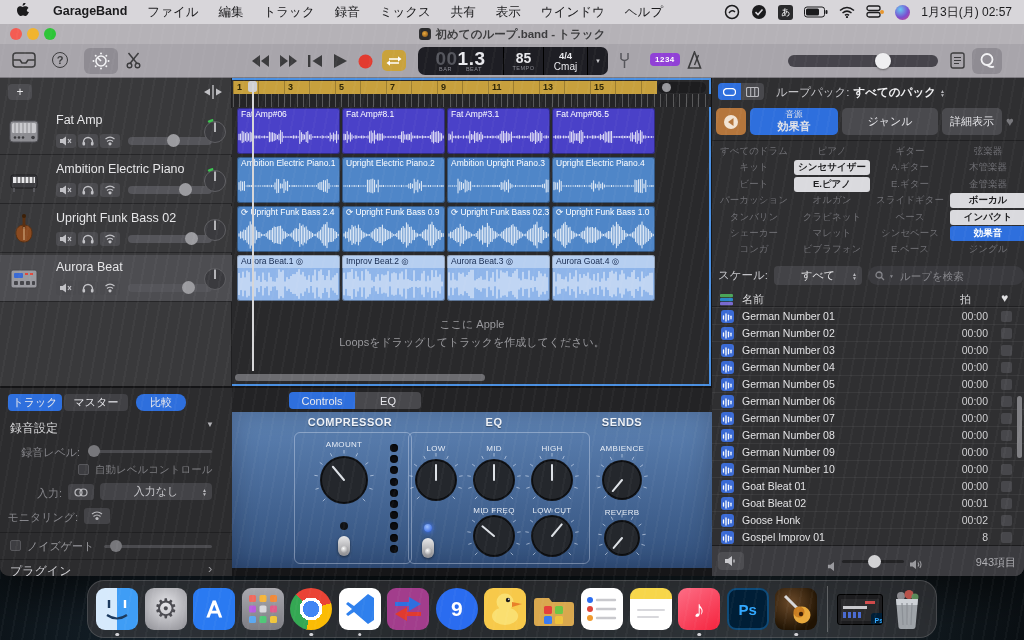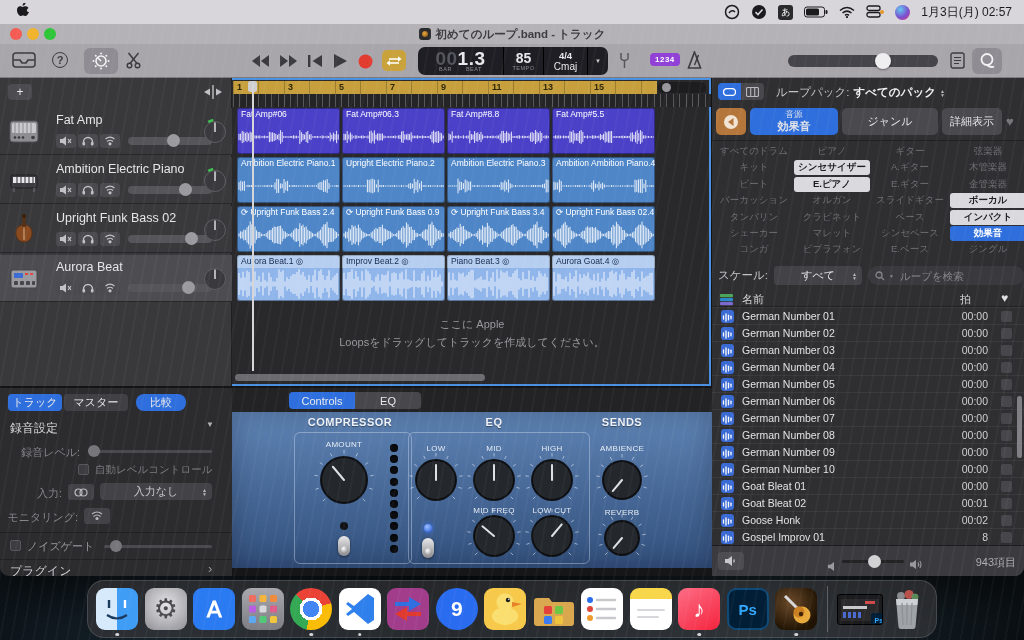--- a/index.html
+++ b/index.html
@@ -139,20 +139,32 @@
 <body>
 
 <div class="screen">
 
   <div class="menubar">
     <span class="menu-item" style="padding-left:16px;">
       <svg width="13" height="15" viewBox="0 0 13 15">
           <path fill="#1b1b1d" d="M10.8 7.9c0-2 1.6-2.9 1.7-3-1-1.4-2.4-1.6-2.9-1.6-1.2-.1-2.4.7-3 .7-.6 0-1.6-.7-2.6-.7C2.6 3.4 1 4.5 1 7c0 1.5.5 3.1 1.2 4.1.6.9 1.3 1.9 2.3 1.9 1 0 1.3-.6 2.5-.6s1.5.6 2.6.6 1.7-1 2.3-1.9c.7-1 1-2 1-2-.1-.1-2.1-.9-2.1-1.2zM8.9 1.6c.5-.7.9-1.6.8-2.5-.8 0-1.7.5-2.3 1.2-.5.6-.9 1.5-.8 2.4.9.1 1.8-.4 2.3-1.1z"></path>
         </svg>
     </span>
+    <div id="menu-items" style="display:flex;">
+        <span class="menu-item app">GarageBand</span>
+        <span class="menu-item">ファイル</span>
+        <span class="menu-item">編集</span>
+        <span class="menu-item">トラック</span>
+        <span class="menu-item">録音</span>
+        <span class="menu-item">ミックス</span>
+        <span class="menu-item">共有</span>
+        <span class="menu-item">表示</span>
+        <span class="menu-item">ウインドウ</span>
+        <span class="menu-item">ヘルプ</span>
+      </div>
     <div class="mb-status">
       <span class="st-ic">
           <svg width="16" height="16" viewBox="0 0 16 16">
             <circle cx="8" cy="8" r="6.5" fill="none" stroke="#1b1b1d" stroke-width="1.5"></circle>
             <path d="M5 9 q3 -4 6 -1" fill="none" stroke="#1b1b1d" stroke-width="1.4"></path>
           </svg>
         </span>
       <span class="st-ic">
           <svg width="16" height="16" viewBox="0 0 16 16">
             <circle cx="8" cy="8" r="7" fill="#1b1b1d"></circle>
@@ -529,101 +541,101 @@
           </div>
 
         <div id="regions">
             <div class="region" style="left: 237px; top: 30px; background: rgb(74, 65, 200);">
               <div class="reg-lbl">Fat Amp#06</div>
               <svg width="101" height="30" style="position:absolute;left:1px;top:14px;">
                 <path d="M1.0 11.8V18.2M2.6 11.6V18.4M4.2 8.9V21.1M5.8 9.7V20.3M7.4 11.1V18.9M9.0 9.9V20.1M10.6 11.3V18.7M12.2 9.8V20.2M13.8 10.5V19.5M15.4 13.8V16.2M17.0 13.5V16.5M18.6 13.6V16.4M20.2 13.7V16.3M21.8 13.4V16.6M23.4 14.4V15.6M25.0 13.9V16.1M26.6 13.6V16.4M28.2 14.1V15.9M29.8 14.0V16.0M31.4 9.8V20.2M33.0 10.4V19.6M34.6 10.3V19.7M36.2 11.0V19.0M37.8 11.8V18.2M39.4 12.9V17.1M41.0 11.7V18.3M42.6 8.1V21.9M44.2 9.9V20.1M45.8 13.9V16.1M47.4 14.3V15.7M49.0 14.1V15.9M50.6 14.4V15.6M52.2 14.0V16.0M53.8 14.0V16.0M55.4 13.3V16.7M57.0 13.7V16.3M58.6 13.7V16.3M60.2 14.3V15.7M61.8 8.1V21.9M63.4 10.2V19.8M65.0 11.9V18.1M66.6 12.6V17.4M68.2 10.0V20.0M69.8 8.9V21.1M71.4 12.6V17.4M73.0 12.2V17.8M74.6 14.4V15.6M76.2 14.0V16.0M77.8 14.1V15.9M79.4 13.9V16.1M81.0 14.3V15.7M82.6 14.3V15.7M84.2 13.4V16.6M85.8 13.9V16.1M87.4 14.4V15.6M89.0 13.7V16.3M90.6 14.0V16.0M92.2 10.6V19.4M93.8 12.8V17.2M95.4 10.6V19.4M97.0 12.2V17.8M98.6 8.8V21.2M100.2 12.3V17.7" stroke="rgba(255,255,255,0.88)" stroke-width="1" fill="none"></path>
               </svg>
             </div>
             <div class="region" style="left: 342px; top: 30px; background: rgb(74, 65, 200);">
-              <div class="reg-lbl">Fat Amp#06.3</div>
+              <div class="reg-lbl">Fat Amp#8.1</div>
               <svg width="101" height="30" style="position:absolute;left:1px;top:14px;">
                 <path d="M1.0 11.7V18.3M2.6 12.1V17.9M4.2 9.1V20.9M5.8 12.6V17.4M7.4 10.5V19.5M9.0 12.5V17.5M10.6 14.3V15.7M12.2 13.3V16.7M13.8 13.5V16.5M15.4 14.2V15.8M17.0 13.9V16.1M18.6 13.6V16.4M20.2 13.6V16.4M21.8 14.0V16.0M23.4 14.4V15.6M25.0 13.5V16.5M26.6 9.3V20.7M28.2 8.6V21.4M29.8 10.7V19.3M31.4 8.4V21.6M33.0 12.7V17.3M34.6 11.4V18.6M36.2 11.4V18.6M37.8 11.8V18.2M39.4 11.4V18.6M41.0 13.5V16.5M42.6 14.3V15.7M44.2 14.3V15.7M45.8 13.9V16.1M47.4 14.3V15.7M49.0 13.8V16.2M50.6 14.0V16.0M52.2 13.5V16.5M53.8 14.4V15.6M55.4 13.4V16.6M57.0 13.0V17.0M58.6 9.6V20.4M60.2 9.0V21.0M61.8 12.4V17.6M63.4 12.4V17.6M65.0 11.7V18.3M66.6 12.1V17.9M68.2 10.3V19.7M69.8 13.5V16.5M71.4 13.8V16.2M73.0 13.7V16.3M74.6 13.4V16.6M76.2 13.9V16.1M77.8 14.1V15.9M79.4 13.4V16.6M81.0 14.0V16.0M82.6 14.1V15.9M84.2 14.2V15.8M85.8 14.0V16.0M87.4 12.9V17.1M89.0 9.8V20.2M90.6 8.5V21.5M92.2 10.0V20.0M93.8 9.4V20.6M95.4 9.0V21.0M97.0 10.6V19.4M98.6 11.3V18.7M100.2 13.5V16.5" stroke="rgba(255,255,255,0.88)" stroke-width="1" fill="none"></path>
               </svg>
             </div>
             <div class="region" style="left: 447px; top: 30px; background: rgb(74, 65, 200);">
-              <div class="reg-lbl">Fat Amp#8.8</div>
+              <div class="reg-lbl">Fat Amp#3.1</div>
               <svg width="101" height="30" style="position:absolute;left:1px;top:14px;">
                 <path d="M1.0 11.6V18.4M2.6 12.5V17.5M4.2 9.4V20.6M5.8 13.9V16.1M7.4 13.7V16.3M9.0 13.8V16.2M10.6 13.3V16.7M12.2 14.2V15.8M13.8 14.4V15.6M15.4 13.3V16.7M17.0 14.4V15.6M18.6 13.7V16.3M20.2 13.5V16.5M21.8 8.7V21.3M23.4 12.0V18.0M25.0 12.5V17.5M26.6 9.1V20.9M28.2 10.9V19.1M29.8 10.3V19.7M31.4 12.1V17.9M33.0 9.9V20.1M34.6 12.6V17.4M36.2 14.2V15.8M37.8 14.2V15.8M39.4 13.7V16.3M41.0 14.1V15.9M42.6 14.0V16.0M44.2 13.6V16.4M45.8 13.8V16.2M47.4 14.3V15.7M49.0 13.5V16.5M50.6 13.5V16.5M52.2 11.7V18.3M53.8 8.9V21.1M55.4 8.9V21.1M57.0 11.1V18.9M58.6 9.3V20.7M60.2 10.8V19.2M61.8 11.7V18.3M63.4 9.7V20.3M65.0 14.1V15.9M66.6 14.2V15.8M68.2 13.9V16.1M69.8 13.6V16.4M71.4 13.3V16.7M73.0 14.4V15.6M74.6 13.7V16.3M76.2 13.8V16.2M77.8 14.0V16.0M79.4 14.2V15.8M81.0 13.6V16.4M82.6 10.6V19.4M84.2 10.0V20.0M85.8 11.1V18.9M87.4 8.0V22.0M89.0 9.7V20.3M90.6 11.1V18.9M92.2 9.3V20.7M93.8 11.0V19.0M95.4 14.4V15.6M97.0 13.5V16.5M98.6 13.5V16.5M100.2 13.9V16.1" stroke="rgba(255,255,255,0.88)" stroke-width="1" fill="none"></path>
               </svg>
             </div>
             <div class="region" style="left: 552px; top: 30px; background: rgb(74, 65, 200);">
-              <div class="reg-lbl">Fat Amp#5.5</div>
+              <div class="reg-lbl">Fat Amp#06.5</div>
               <svg width="101" height="30" style="position:absolute;left:1px;top:14px;">
                 <path d="M1.0 14.1V15.9M2.6 13.3V16.7M4.2 13.7V16.3M5.8 13.4V16.6M7.4 13.6V16.4M9.0 14.4V15.6M10.6 13.6V16.4M12.2 13.8V16.2M13.8 14.0V16.0M15.4 13.7V16.3M17.0 9.3V20.7M18.6 9.8V20.2M20.2 8.4V21.6M21.8 11.2V18.8M23.4 11.5V18.5M25.0 11.0V19.0M26.6 9.0V21.0M28.2 8.1V21.9M29.8 9.9V20.1M31.4 13.9V16.1M33.0 14.3V15.7M34.6 13.4V16.6M36.2 14.3V15.7M37.8 14.2V15.8M39.4 13.3V16.7M41.0 13.5V16.5M42.6 13.7V16.3M44.2 14.1V15.9M45.8 13.7V16.3M47.4 11.9V18.1M49.0 13.0V17.0M50.6 11.8V18.2M52.2 9.4V20.6M53.8 10.4V19.6M55.4 9.3V20.7M57.0 9.2V20.8M58.6 9.0V21.0M60.2 14.4V15.6M61.8 14.0V16.0M63.4 14.2V15.8M65.0 14.1V15.9M66.6 14.1V15.9M68.2 13.9V16.1M69.8 13.6V16.4M71.4 14.0V16.0M73.0 13.8V16.2M74.6 14.0V16.0M76.2 13.8V16.2M77.8 10.7V19.3M79.4 10.3V19.7M81.0 12.8V17.2M82.6 9.8V20.2M84.2 8.2V21.8M85.8 11.2V18.8M87.4 8.1V21.9M89.0 9.6V20.4M90.6 13.4V16.6M92.2 13.4V16.6M93.8 14.4V15.6M95.4 14.0V16.0M97.0 14.4V15.6M98.6 14.1V15.9M100.2 14.4V15.6" stroke="rgba(255,255,255,0.88)" stroke-width="1" fill="none"></path>
               </svg>
             </div>
             <div class="region" style="left: 237px; top: 79px; background: rgb(79, 134, 200);">
               <div class="reg-lbl">Ambition Electric Piano.1</div>
               <svg width="101" height="30" style="position:absolute;left:1px;top:14px;">
                 <path d="M1.0 11.2V18.8M2.8 9.8V20.2M4.6 10.6V19.4M6.4 10.1V19.9M8.2 14.5V15.5M10.0 13.9V16.1M11.8 14.0V16.0M13.6 14.1V15.9M15.4 14.2V15.8M17.2 14.4V15.6M19.0 14.5V15.5M20.8 14.3V15.7M22.6 14.5V15.5M24.4 14.5V15.5M26.2 14.2V15.8M28.0 14.2V15.8M29.8 13.9V16.1M31.6 14.5V15.5M33.4 13.9V16.1M35.2 14.3V15.7M37.0 11.5V18.5M38.8 7.8V22.2M40.6 8.1V21.9M42.4 12.4V17.6M44.2 12.7V17.3M46.0 8.0V22.0M47.8 10.6V19.4M49.6 9.8V20.2M51.4 14.0V16.0M53.2 14.5V15.5M55.0 14.0V16.0M56.8 14.0V16.0M58.6 14.3V15.7M60.4 14.4V15.6M62.2 14.4V15.6M64.0 14.5V15.5M65.8 14.5V15.5M67.6 14.2V15.8M69.4 13.9V16.1M71.2 14.4V15.6M73.0 14.4V15.6M74.8 14.1V15.9M76.6 14.5V15.5M78.4 14.2V15.8M80.2 12.2V17.8M82.0 11.0V19.0M83.8 10.8V19.2M85.6 9.1V20.9M87.4 9.3V20.7M89.2 8.1V21.9M91.0 12.1V17.9M92.8 14.5V15.5M94.6 14.5V15.5M96.4 14.5V15.5M98.2 14.0V16.0M100.0 14.1V15.9" stroke="rgba(255,255,255,0.88)" stroke-width="1" fill="none"></path>
               </svg>
             </div>
             <div class="region" style="left: 342px; top: 79px; background: rgb(79, 134, 200);">
               <div class="reg-lbl">Upright Electric Piano.2</div>
               <svg width="101" height="30" style="position:absolute;left:1px;top:14px;">
                 <path d="M1.0 14.4V15.6M2.8 14.3V15.7M4.6 14.4V15.6M6.4 13.9V16.1M8.2 14.5V15.5M10.0 14.3V15.7M11.8 14.1V15.9M13.6 14.5V15.5M15.4 14.0V16.0M17.2 14.5V15.5M19.0 14.5V15.5M20.8 14.4V15.6M22.6 14.4V15.6M24.4 8.7V21.3M26.2 8.8V21.2M28.0 8.2V21.8M29.8 7.7V22.3M31.6 8.8V21.2M33.4 13.4V16.6M35.2 8.7V21.3M37.0 14.0V16.0M38.8 14.1V15.9M40.6 14.0V16.0M42.4 14.5V15.5M44.2 14.4V15.6M46.0 14.4V15.6M47.8 14.2V15.8M49.6 14.5V15.5M51.4 14.0V16.0M53.2 14.4V15.6M55.0 14.5V15.5M56.8 14.5V15.5M58.6 13.9V16.1M60.4 14.5V15.5M62.2 14.5V15.5M64.0 14.2V15.8M65.8 12.7V17.3M67.6 12.0V18.0M69.4 12.8V17.2M71.2 7.7V22.3M73.0 10.8V19.2M74.8 8.7V21.3M76.6 12.3V17.7M78.4 10.1V19.9M80.2 14.2V15.8M82.0 14.0V16.0M83.8 14.5V15.5M85.6 14.1V15.9M87.4 14.1V15.9M89.2 14.5V15.5M91.0 14.3V15.7M92.8 14.4V15.6M94.6 14.1V15.9M96.4 14.5V15.5M98.2 14.0V16.0M100.0 14.1V15.9" stroke="rgba(255,255,255,0.88)" stroke-width="1" fill="none"></path>
               </svg>
             </div>
             <div class="region" style="left: 447px; top: 79px; background: rgb(79, 134, 200);">
-              <div class="reg-lbl">Ambition Electric Piano.3</div>
+              <div class="reg-lbl">Ambition Upright Piano.3</div>
               <svg width="101" height="30" style="position:absolute;left:1px;top:14px;">
                 <path d="M1.0 14.4V15.6M2.8 14.4V15.6M4.6 14.4V15.6M6.4 14.4V15.6M8.2 14.4V15.6M10.0 7.7V22.3M11.8 10.5V19.5M13.6 11.0V19.0M15.4 12.2V17.8M17.2 8.6V21.4M19.0 9.6V20.4M20.8 10.9V19.1M22.6 10.4V19.6M24.4 14.5V15.5M26.2 14.0V16.0M28.0 14.5V15.5M29.8 13.9V16.1M31.6 14.5V15.5M33.4 14.5V15.5M35.2 14.5V15.5M37.0 14.4V15.6M38.8 14.3V15.7M40.6 14.1V15.9M42.4 14.5V15.5M44.2 14.1V15.9M46.0 13.9V16.1M47.8 14.0V16.0M49.6 14.1V15.9M51.4 13.9V16.1M53.2 11.0V19.0M55.0 11.5V18.5M56.8 9.4V20.6M58.6 11.1V18.9M60.4 8.5V21.5M62.2 12.2V17.8M64.0 13.4V16.6M65.8 14.5V15.5M67.6 14.0V16.0M69.4 14.5V15.5M71.2 14.3V15.7M73.0 14.3V15.7M74.8 14.0V16.0M76.6 14.5V15.5M78.4 14.3V15.7M80.2 14.5V15.5M82.0 14.5V15.5M83.8 13.9V16.1M85.6 14.0V16.0M87.4 14.0V16.0M89.2 14.2V15.8M91.0 14.0V16.0M92.8 14.2V15.8M94.6 13.2V16.8M96.4 12.6V17.4M98.2 8.5V21.5M100.0 8.8V21.2" stroke="rgba(255,255,255,0.88)" stroke-width="1" fill="none"></path>
               </svg>
             </div>
             <div class="region" style="left: 552px; top: 79px; background: rgb(79, 134, 200);">
-              <div class="reg-lbl">Ambition Ambition Piano.4</div>
+              <div class="reg-lbl">Upright Electric Piano.4</div>
               <svg width="101" height="30" style="position:absolute;left:1px;top:14px;">
                 <path d="M1.0 10.8V19.2M2.8 11.4V18.6M4.6 11.5V18.5M6.4 8.7V21.3M8.2 10.1V19.9M10.0 14.4V15.6M11.8 14.5V15.5M13.6 14.1V15.9M15.4 14.3V15.7M17.2 14.3V15.7M19.0 14.5V15.5M20.8 14.4V15.6M22.6 14.2V15.8M24.4 14.1V15.9M26.2 13.9V16.1M28.0 14.4V15.6M29.8 14.5V15.5M31.6 14.0V16.0M33.4 14.5V15.5M35.2 14.5V15.5M37.0 13.9V16.1M38.8 11.8V18.2M40.6 9.4V20.6M42.4 12.6V17.4M44.2 13.3V16.7M46.0 10.6V19.4M47.8 12.8V17.2M49.6 11.6V18.4M51.4 13.5V16.5M53.2 14.4V15.6M55.0 14.3V15.7M56.8 14.5V15.5M58.6 14.0V16.0M60.4 14.3V15.7M62.2 14.5V15.5M64.0 14.4V15.6M65.8 14.5V15.5M67.6 14.3V15.7M69.4 14.4V15.6M71.2 14.5V15.5M73.0 14.3V15.7M74.8 13.9V16.1M76.6 14.5V15.5M78.4 14.3V15.7M80.2 14.3V15.7M82.0 8.7V21.3M83.8 9.1V20.9M85.6 8.3V21.7M87.4 8.2V21.8M89.2 7.9V22.1M91.0 12.7V17.3M92.8 8.9V21.1M94.6 14.4V15.6M96.4 14.5V15.5M98.2 14.0V16.0M100.0 14.1V15.9" stroke="rgba(255,255,255,0.88)" stroke-width="1" fill="none"></path>
               </svg>
             </div>
             <div class="region" style="left: 237px; top: 128px; background: rgb(79, 134, 200);">
               <div class="reg-lbl">⟳ Upright Funk Bass 2.4</div>
               <svg width="101" height="30" style="position:absolute;left:1px;top:14px;">
                 <path d="M1.0 13.4V16.6M2.6 11.3V18.7M4.2 11.7V18.3M5.8 9.6V20.4M7.4 9.9V20.1M9.0 7.3V22.7M10.6 5.6V24.4M12.2 1.4V28.6M13.8 4.4V25.6M15.4 7.9V22.1M17.0 6.6V23.4M18.6 10.3V19.7M20.2 12.0V18.0M21.8 11.9V18.1M23.4 13.7V16.3M25.0 14.2V15.8M26.6 14.2V15.8M28.2 13.1V16.9M29.8 11.4V18.6M31.4 10.2V19.8M33.0 9.9V20.1M34.6 7.9V22.1M36.2 6.5V23.5M37.8 7.0V23.0M39.4 6.5V23.5M41.0 6.0V24.0M42.6 5.7V24.3M44.2 8.6V21.4M45.8 11.1V18.9M47.4 11.6V18.4M49.0 13.1V16.9M50.6 14.1V15.9M52.2 13.6V16.4M53.8 12.5V17.5M55.4 10.4V19.6M57.0 8.5V21.5M58.6 8.2V21.8M60.2 9.0V21.0M61.8 3.2V26.8M63.4 5.8V24.2M65.0 4.6V25.4M66.6 7.4V22.6M68.2 6.4V23.6M69.8 9.7V20.3M71.4 11.0V19.0M73.0 11.7V18.3M74.6 13.0V17.0M76.2 14.2V15.8M77.8 13.8V16.2M79.4 12.4V17.6M81.0 11.2V18.8M82.6 9.7V20.3M84.2 6.8V23.2M85.8 4.4V25.6M87.4 4.2V25.8M89.0 1.9V28.1M90.6 7.6V22.4M92.2 8.1V21.9M93.8 8.0V22.0M95.4 8.7V21.3M97.0 10.8V19.2M98.6 12.0V18.0M100.2 13.8V16.2" stroke="rgba(255,255,255,0.88)" stroke-width="1" fill="none"></path>
               </svg>
             </div>
             <div class="region" style="left: 342px; top: 128px; background: rgb(79, 134, 200);">
               <div class="reg-lbl">⟳ Upright Funk Bass 0.9</div>
               <svg width="101" height="30" style="position:absolute;left:1px;top:14px;">
                 <path d="M1.0 13.4V16.6M2.6 11.5V18.5M4.2 11.8V18.2M5.8 8.2V21.8M7.4 9.4V20.6M9.0 5.0V25.0M10.6 6.7V23.3M12.2 5.7V24.3M13.8 8.2V21.8M15.4 4.6V25.4M17.0 8.0V22.0M18.6 10.4V19.6M20.2 11.8V18.2M21.8 12.7V17.3M23.4 13.6V16.4M25.0 14.0V16.0M26.6 14.2V15.8M28.2 12.4V17.6M29.8 11.2V18.8M31.4 9.4V20.6M33.0 7.9V22.1M34.6 8.9V21.1M36.2 6.9V23.1M37.8 7.0V23.0M39.4 4.7V25.3M41.0 8.4V21.6M42.6 9.0V21.0M44.2 10.1V19.9M45.8 10.9V19.1M47.4 11.5V18.5M49.0 12.8V17.2M50.6 14.2V15.8M52.2 14.0V16.0M53.8 12.9V17.1M55.4 10.6V19.4M57.0 10.4V19.6M58.6 7.9V22.1M60.2 6.1V23.9M61.8 7.8V22.2M63.4 2.4V27.6M65.0 4.4V25.6M66.6 7.0V23.0M68.2 6.6V23.4M69.8 9.8V20.2M71.4 9.9V20.1M73.0 12.6V17.4M74.6 13.3V16.7M76.2 14.2V15.8M77.8 13.7V16.3M79.4 11.8V18.2M81.0 10.4V19.6M82.6 9.2V20.8M84.2 9.5V20.5M85.8 4.5V25.5M87.4 4.3V25.7M89.0 1.8V28.2M90.6 5.0V25.0M92.2 7.5V22.5M93.8 9.2V20.8M95.4 10.9V19.1M97.0 10.1V19.9M98.6 12.8V17.2M100.2 13.2V16.8" stroke="rgba(255,255,255,0.88)" stroke-width="1" fill="none"></path>
               </svg>
             </div>
             <div class="region" style="left: 447px; top: 128px; background: rgb(79, 134, 200);">
-              <div class="reg-lbl">⟳ Upright Funk Bass 3.4</div>
+              <div class="reg-lbl">⟳ Upright Funk Bass 02.3</div>
               <svg width="101" height="30" style="position:absolute;left:1px;top:14px;">
                 <path d="M1.0 13.4V16.6M2.6 11.6V18.4M4.2 11.9V18.1M5.8 10.1V19.9M7.4 9.0V21.0M9.0 7.5V22.5M10.6 7.9V22.1M12.2 3.8V26.2M13.8 6.6V23.4M15.4 6.0V24.0M17.0 9.4V20.6M18.6 10.6V19.4M20.2 11.5V18.5M21.8 11.9V18.1M23.4 13.5V16.5M25.0 14.2V15.8M26.6 14.2V15.8M28.2 13.0V17.0M29.8 11.0V19.0M31.4 8.6V21.4M33.0 9.6V20.4M34.6 5.4V24.6M36.2 7.2V22.8M37.8 7.1V22.9M39.4 2.9V27.1M41.0 5.8V24.2M42.6 8.1V21.9M44.2 8.1V21.9M45.8 10.8V19.2M47.4 11.4V18.6M49.0 12.6V17.4M50.6 14.2V15.8M52.2 13.7V16.3M53.8 11.8V18.2M55.4 10.8V19.2M57.0 9.2V20.8M58.6 7.7V22.3M60.2 7.8V22.2M61.8 7.1V22.9M63.4 5.2V24.8M65.0 4.2V25.8M66.6 6.5V23.5M68.2 6.8V23.2M69.8 9.9V20.1M71.4 11.3V18.7M73.0 11.8V18.2M74.6 13.5V16.5M76.2 14.2V15.8M77.8 13.6V16.4M79.4 11.2V18.8M81.0 9.7V20.3M82.6 8.7V21.3M84.2 8.1V21.9M85.8 4.7V25.3M87.4 4.4V25.6M89.0 1.7V28.3M90.6 7.8V22.2M92.2 7.0V23.0M93.8 6.5V23.5M95.4 10.0V20.0M97.0 11.7V18.3M98.6 12.0V18.0M100.2 13.5V16.5" stroke="rgba(255,255,255,0.88)" stroke-width="1" fill="none"></path>
               </svg>
             </div>
             <div class="region" style="left: 552px; top: 128px; background: rgb(79, 134, 200);">
-              <div class="reg-lbl">⟳ Upright Funk Bass 02.4</div>
+              <div class="reg-lbl">⟳ Upright Funk Bass 1.0</div>
               <svg width="101" height="30" style="position:absolute;left:1px;top:14px;">
                 <path d="M1.0 13.3V16.7M2.6 11.8V18.2M4.2 9.6V20.4M5.8 8.8V21.2M7.4 8.5V21.5M9.0 5.2V24.8M10.6 3.5V26.5M12.2 1.9V28.1M13.8 5.0V25.0M15.4 7.5V22.5M17.0 6.8V23.2M18.6 10.7V19.3M20.2 11.3V18.7M21.8 12.7V17.3M23.4 13.4V16.6M25.0 14.2V15.8M26.6 14.1V15.9M28.2 12.2V17.8M29.8 10.9V19.1M31.4 10.7V19.3M33.0 7.6V22.4M34.6 6.4V23.6M36.2 7.6V22.4M37.8 7.2V22.8M39.4 7.0V23.0M41.0 8.2V21.8M42.6 7.2V22.8M44.2 9.6V20.4M45.8 10.6V19.4M47.4 11.4V18.6M49.0 13.5V16.5M50.6 14.0V16.0M52.2 13.3V16.7M53.8 12.3V17.7M55.4 11.0V19.0M57.0 11.2V18.8M58.6 7.4V22.6M60.2 4.8V25.2M61.8 6.3V23.7M63.4 1.8V28.2M65.0 4.1V25.9M66.6 6.1V23.9M68.2 7.0V23.0M69.8 10.0V20.0M71.4 10.2V19.8M73.0 12.8V17.2M74.6 13.7V16.3M76.2 14.2V15.8M77.8 13.6V16.4M79.4 12.4V17.6M81.0 11.4V18.6M82.6 8.1V21.9M84.2 6.6V23.4M85.8 4.8V25.2M87.4 4.6V25.4M89.0 1.6V28.4M90.6 5.2V24.8M92.2 6.4V23.6M93.8 7.8V22.2M95.4 9.0V21.0M97.0 10.9V19.1M98.6 12.8V17.2M100.2 13.8V16.2" stroke="rgba(255,255,255,0.88)" stroke-width="1" fill="none"></path>
               </svg>
             </div>
             <div class="region" style="left: 237px; top: 177px; background: rgb(143, 181, 234);">
               <div class="reg-lbl" style="color: rgb(22, 41, 78);">Aurora Beat.1 ◎</div>
               <div style="position: absolute; left: 0px; top: 0px; width: 103px; height: 13px; background: rgba(255, 255, 255, 0.35);"></div>
               <svg width="101" height="30" style="position:absolute;left:1px;top:14px;">
                 <path d="M1 4.0V26.0M3 8.9V21.1M5 2.7V27.3M7 8.4V21.6M9 1.6V28.4M11 3.2V26.8M13 12.6V17.4M15 11.6V18.4M17 2.5V27.5M19 11.1V18.9M21 6.9V23.1M23 12.9V17.1M25 3.5V26.5M27 11.1V18.9M29 12.6V17.4M31 3.6V26.4M33 8.1V21.9M35 12.3V17.7M37 12.7V17.3M39 8.8V21.2M41 0.4V29.6M43 2.8V27.2M45 1.2V28.8M47 12.5V17.5M49 8.2V21.8M51 10.1V19.9M53 7.0V23.0M55 5.1V24.9M57 5.1V24.9M59 2.9V27.1M61 0.2V29.8M63 5.6V24.4M65 2.9V27.1M67 7.4V22.6M69 10.8V19.2M71 6.2V23.8M73 13.0V17.0M75 6.4V23.6M77 0.6V29.4M79 11.5V18.5M81 2.2V27.8M83 0.5V29.5M85 6.0V24.0M87 11.1V18.9M89 6.9V23.1M91 1.2V28.8M93 11.2V18.8M95 8.4V21.6M97 6.2V23.8M99 4.1V25.9" stroke="rgba(255,255,255,0.88)" stroke-width="1" fill="none"></path>
               </svg>
             </div>
             <div class="region" style="left: 342px; top: 177px; background: rgb(143, 181, 234);">
               <div class="reg-lbl" style="color: rgb(22, 41, 78);">Improv Beat.2 ◎</div>
               <div style="position: absolute; left: 0px; top: 0px; width: 103px; height: 13px; background: rgba(255, 255, 255, 0.35);"></div>
               <svg width="101" height="30" style="position:absolute;left:1px;top:14px;">
                 <path d="M1 3.7V26.3M3 10.1V19.9M5 3.3V26.7M7 3.0V27.0M9 0.1V29.9M11 9.9V20.1M13 2.2V27.8M15 7.6V22.4M17 11.6V18.4M19 2.1V27.9M21 11.5V18.5M23 0.3V29.7M25 2.2V27.8M27 4.8V25.2M29 11.3V18.7M31 12.8V17.2M33 7.7V22.3M35 5.1V24.9M37 11.6V18.4M39 5.3V24.7M41 6.3V23.7M43 5.7V24.3M45 2.2V27.8M47 12.6V17.4M49 4.3V25.7M51 3.3V26.7M53 4.2V25.8M55 10.7V19.3M57 4.4V25.6M59 2.5V27.5M61 10.4V19.6M63 0.3V29.7M65 10.1V19.9M67 11.1V18.9M69 12.0V18.0M71 1.3V28.7M73 12.1V17.9M75 11.1V18.9M77 11.7V18.3M79 4.4V25.6M81 1.8V28.2M83 12.3V17.7M85 6.7V23.3M87 11.5V18.5M89 1.1V28.9M91 8.1V21.9M93 1.3V28.7M95 7.8V22.2M97 5.4V24.6M99 12.6V17.4" stroke="rgba(255,255,255,0.88)" stroke-width="1" fill="none"></path>
               </svg>
             </div>
             <div class="region" style="left: 447px; top: 177px; background: rgb(143, 181, 234);">
-              <div class="reg-lbl" style="color: rgb(22, 41, 78);">Piano Beat.3 ◎</div>
+              <div class="reg-lbl" style="color: rgb(22, 41, 78);">Aurora Beat.3 ◎</div>
               <div style="position: absolute; left: 0px; top: 0px; width: 103px; height: 13px; background: rgba(255, 255, 255, 0.35);"></div>
               <svg width="101" height="30" style="position:absolute;left:1px;top:14px;">
                 <path d="M1 3.4V26.6M3 11.3V18.7M5 3.9V26.1M7 10.6V19.4M9 11.6V18.4M11 3.6V26.4M13 4.9V25.1M15 3.6V26.4M17 7.7V22.3M19 6.0V24.0M21 3.0V27.0M23 0.8V29.2M25 0.8V29.2M27 11.4V18.6M29 10.1V19.9M31 8.9V21.1M33 7.3V22.7M35 10.8V19.2M37 10.6V19.4M39 1.8V28.2M41 12.2V17.8M43 8.7V21.3M45 3.1V26.9M47 12.7V17.3M49 0.4V29.6M51 9.5V20.5M53 1.4V28.6M55 3.3V26.7M57 3.7V26.3M59 2.1V27.9M61 7.5V22.5M63 8.0V22.0M65 4.2V25.8M67 1.8V28.2M69 0.1V29.9M71 9.4V20.6M73 11.3V18.7M75 2.9V27.1M77 9.9V20.1M79 10.2V19.8M81 1.5V28.5M83 11.1V18.9M85 7.3V22.7M87 11.9V18.1M89 8.3V21.7M91 2.1V27.9M93 4.4V25.6M95 7.2V22.8M97 4.7V25.3M99 8.2V21.8" stroke="rgba(255,255,255,0.88)" stroke-width="1" fill="none"></path>
               </svg>
             </div>
             <div class="region" style="left: 552px; top: 177px; background: rgb(143, 181, 234);">
               <div class="reg-lbl" style="color: rgb(22, 41, 78);">Aurora Goat.4 ◎</div>
               <div style="position: absolute; left: 0px; top: 0px; width: 103px; height: 13px; background: rgba(255, 255, 255, 0.35);"></div>
               <svg width="101" height="30" style="position:absolute;left:1px;top:14px;">
                 <path d="M1 3.1V26.9M3 12.5V17.5M5 4.6V25.4M7 5.3V24.7M9 10.0V20.0M11 10.4V19.6M13 7.6V22.4M15 12.6V17.4M17 3.8V26.2M19 10.0V20.0M21 7.5V22.5M23 1.2V28.8M25 12.5V17.5M27 5.1V24.9M29 8.8V21.2M31 5.1V24.9M33 6.9V23.1M35 3.5V26.5M37 9.6V20.4M39 11.3V18.7M41 5.1V24.9M43 11.6V18.4M45 4.0V26.0M47 12.8V17.2M49 9.4V20.6M51 2.8V27.2M53 11.7V18.3M55 8.9V21.1M57 2.9V27.1M59 1.7V28.3M61 4.6V25.4M63 2.7V27.3M65 11.4V18.6M67 5.5V24.5M69 1.2V28.8M71 4.5V25.5M73 10.4V19.6M75 7.6V22.4M77 8.1V21.9M79 3.1V26.9M81 1.1V28.9M83 10.0V20.0M85 8.0V22.0M87 12.3V17.7M89 2.5V27.5M91 9.1V20.9M93 7.4V22.6M95 6.6V23.4M97 3.9V26.1M99 3.7V26.3" stroke="rgba(255,255,255,0.88)" stroke-width="1" fill="none"></path>

